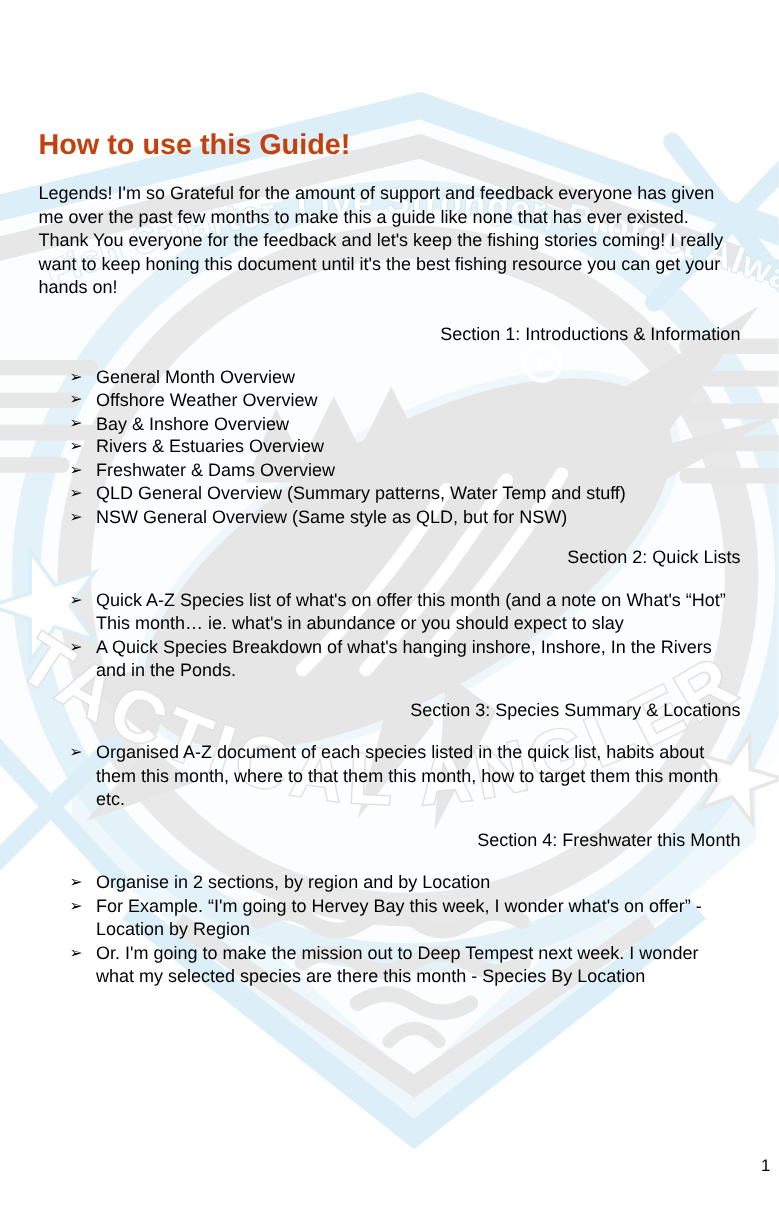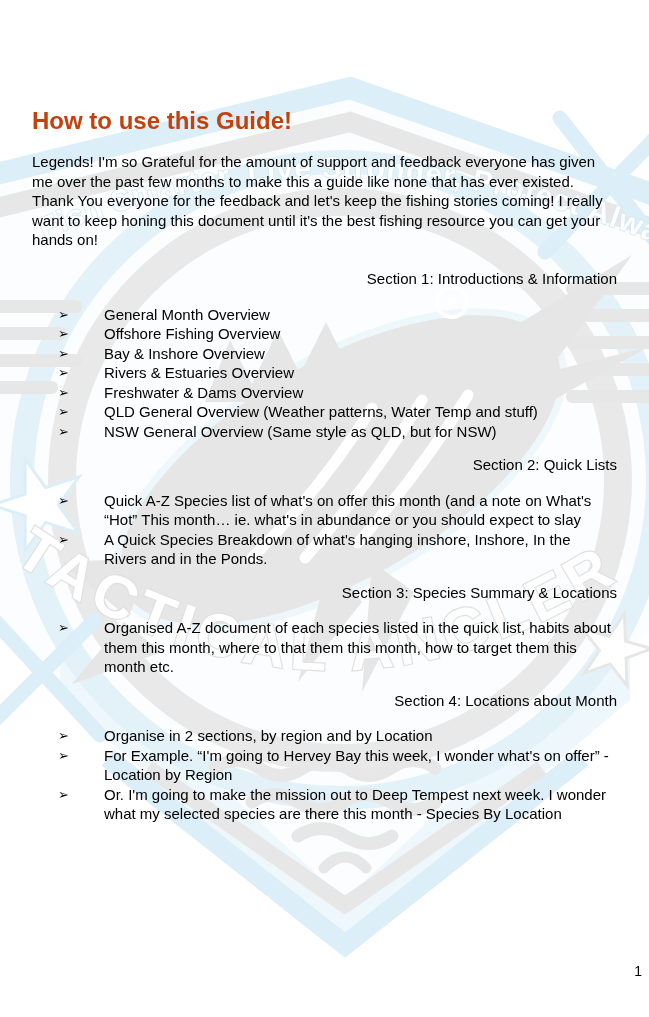--- a/index.html
+++ b/index.html
@@ -32,21 +32,21 @@
   ul.bullets {
     list-style:none; margin:16px 0 14px 0; padding:0 0 0 26px;
   }
   ul.bullets li {
     display:flex; font-size:15px; line-height:19.5px;
   }
   .bm {
     flex:none; width:22px; font-family:"DejaVu Sans", sans-serif;
     font-size:13px; line-height:19.5px; color:#000;
   }
-  .bt { flex:1;margin-left:24px; }
+  .bt { flex:1; }
   .page-number {
     position:absolute; right:7px; top:963px;
     font-size:14px; line-height:16px; color:#000;
   }
 </style>
 </head>
 <body>
 
 <div class="page">
 
@@ -132,37 +132,37 @@
 
 
     <p class="section-heading">Section 1: Introductions &amp; Information</p>
     <ul class="bullets">
       <li>
           <span class="bm">➢</span>
           <span class="bt">General Month Overview</span>
         </li>
       <li>
           <span class="bm">➢</span>
-          <span class="bt">Offshore Fishing Overview</span>
+          <span class="bt">Offshore Weather Overview</span>
         </li>
       <li>
           <span class="bm">➢</span>
           <span class="bt">Bay &amp; Inshore Overview</span>
         </li>
       <li>
           <span class="bm">➢</span>
           <span class="bt">Rivers &amp; Estuaries Overview</span>
         </li>
       <li>
           <span class="bm">➢</span>
           <span class="bt">Freshwater &amp; Dams Overview</span>
         </li>
       <li>
           <span class="bm">➢</span>
-          <span class="bt">QLD General Overview (Weather patterns, Water Temp and stuff)</span>
+          <span class="bt">QLD General Overview (Summary patterns, Water Temp and stuff)</span>
         </li>
       <li>
           <span class="bm">➢</span>
           <span class="bt">NSW General Overview (Same style as QLD, but for NSW)</span>
         </li>
     </ul>
 
     <p class="section-heading">Section 2: Quick Lists</p>
     <ul class="bullets">
       <li>
@@ -176,21 +176,21 @@
     </ul>
 
     <p class="section-heading">Section 3: Species Summary &amp; Locations</p>
     <ul class="bullets">
       <li>
           <span class="bm">➢</span>
           <span class="bt">Organised A-Z document of each species listed in the quick list, habits about them this month, where to that them this month, how to target them this month etc.</span>
         </li>
     </ul>
 
-    <p class="section-heading">Section 4: Locations about Month</p>
+    <p class="section-heading">Section 4: Freshwater this Month</p>
     <ul class="bullets">
       <li>
           <span class="bm">➢</span>
           <span class="bt">Organise in 2 sections, by region and by Location</span>
         </li>
       <li>
           <span class="bm">➢</span>
           <span class="bt">For Example. “I'm going to Hervey Bay this week, I wonder what's on offer” - Location by Region</span>
         </li>
       <li>

